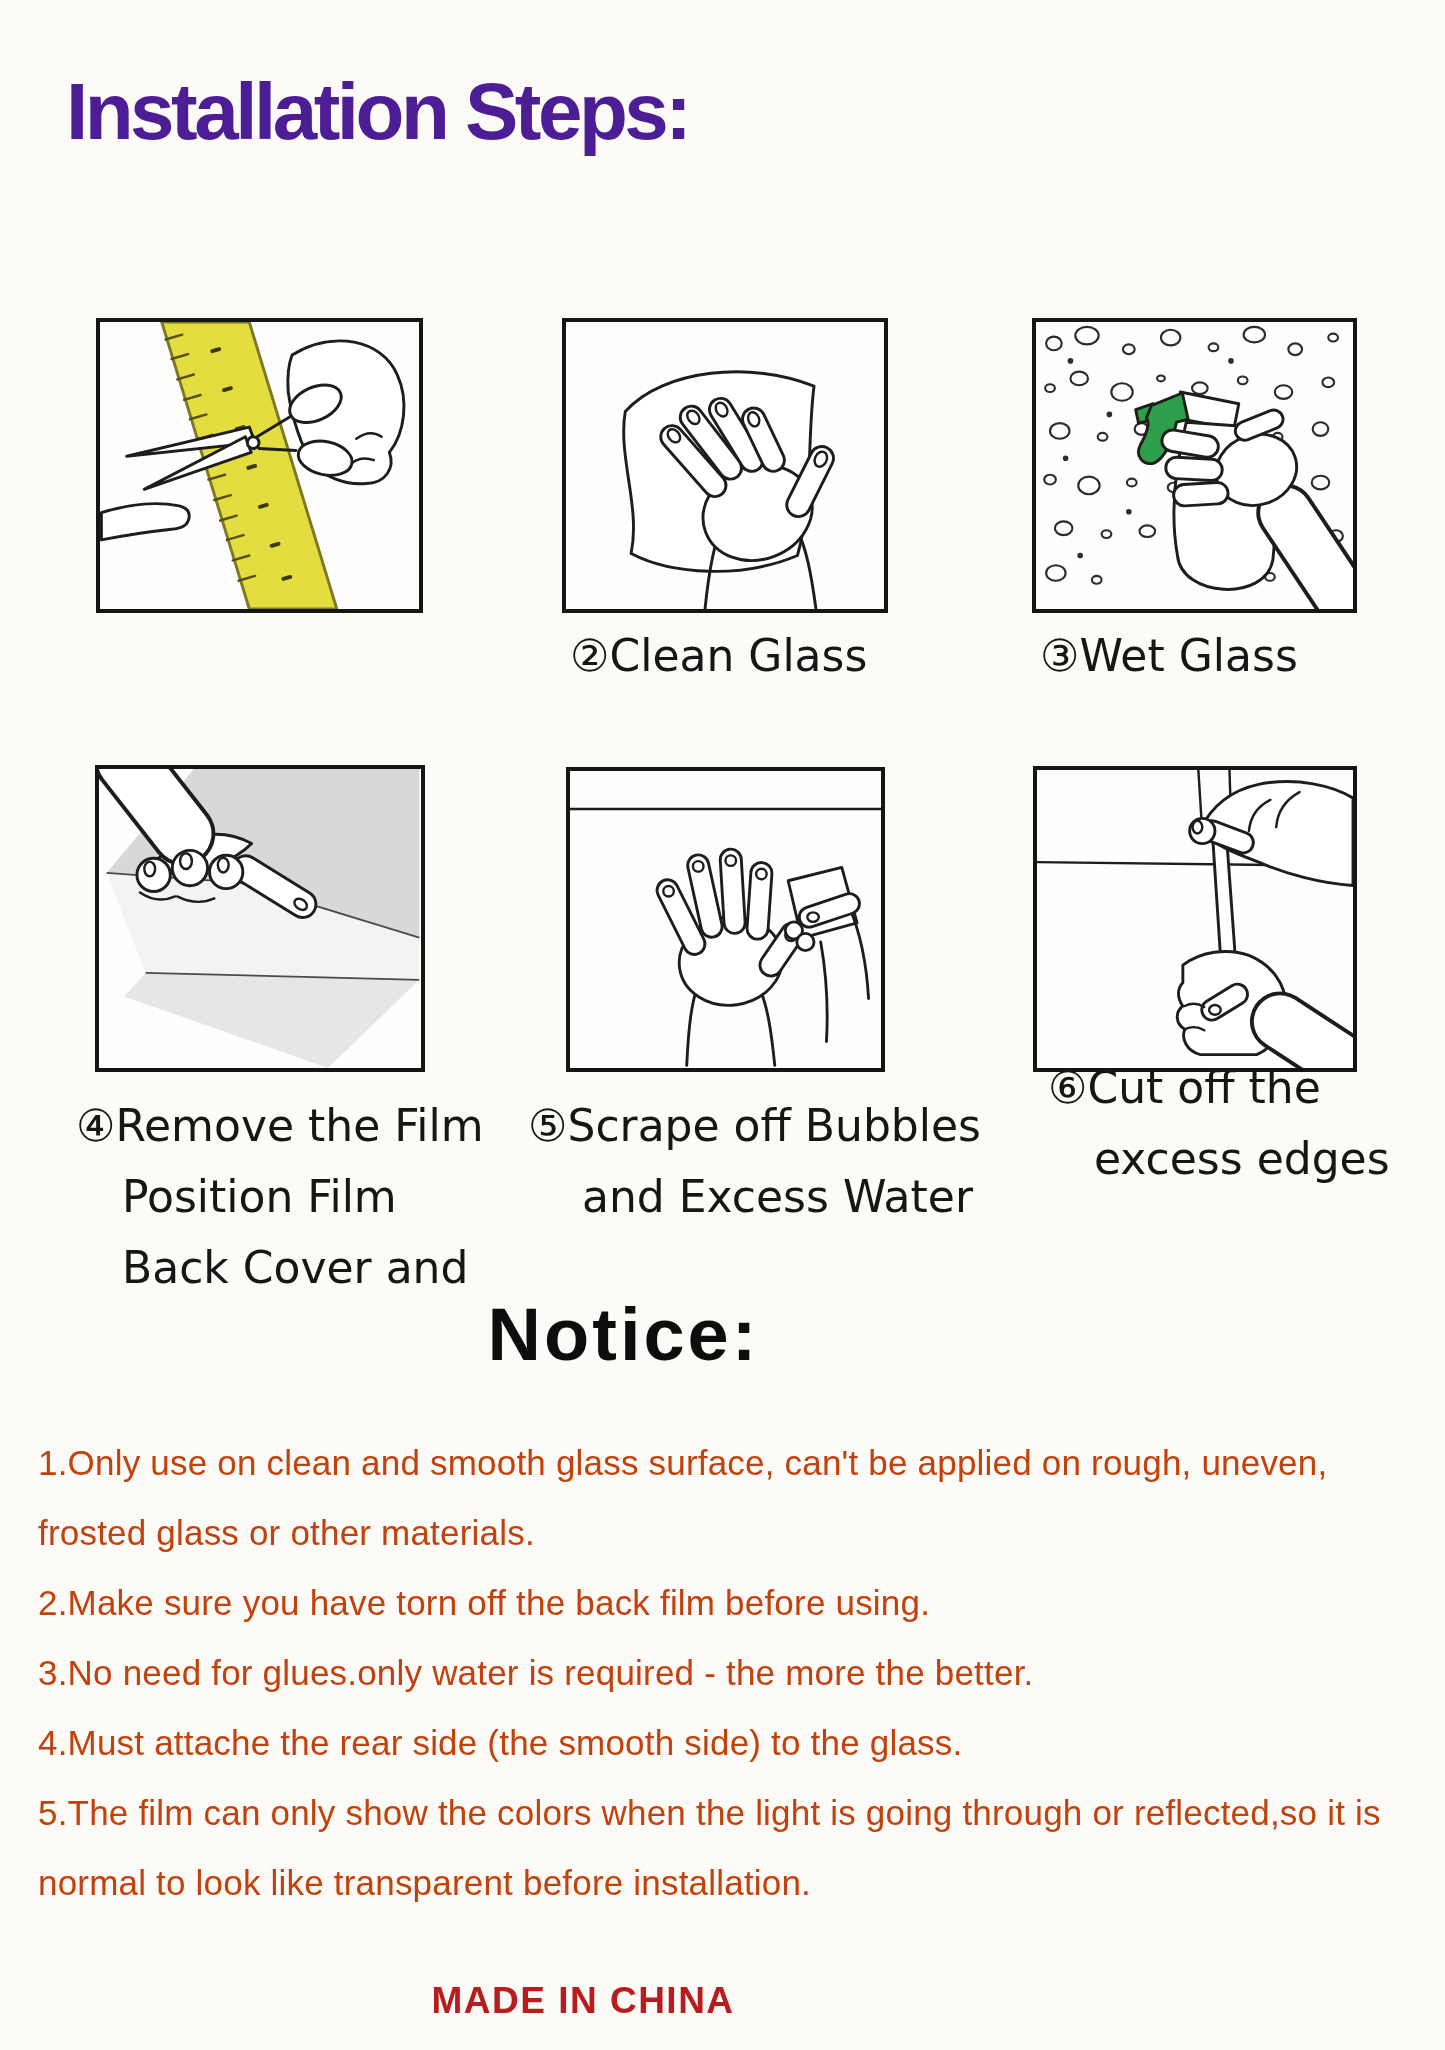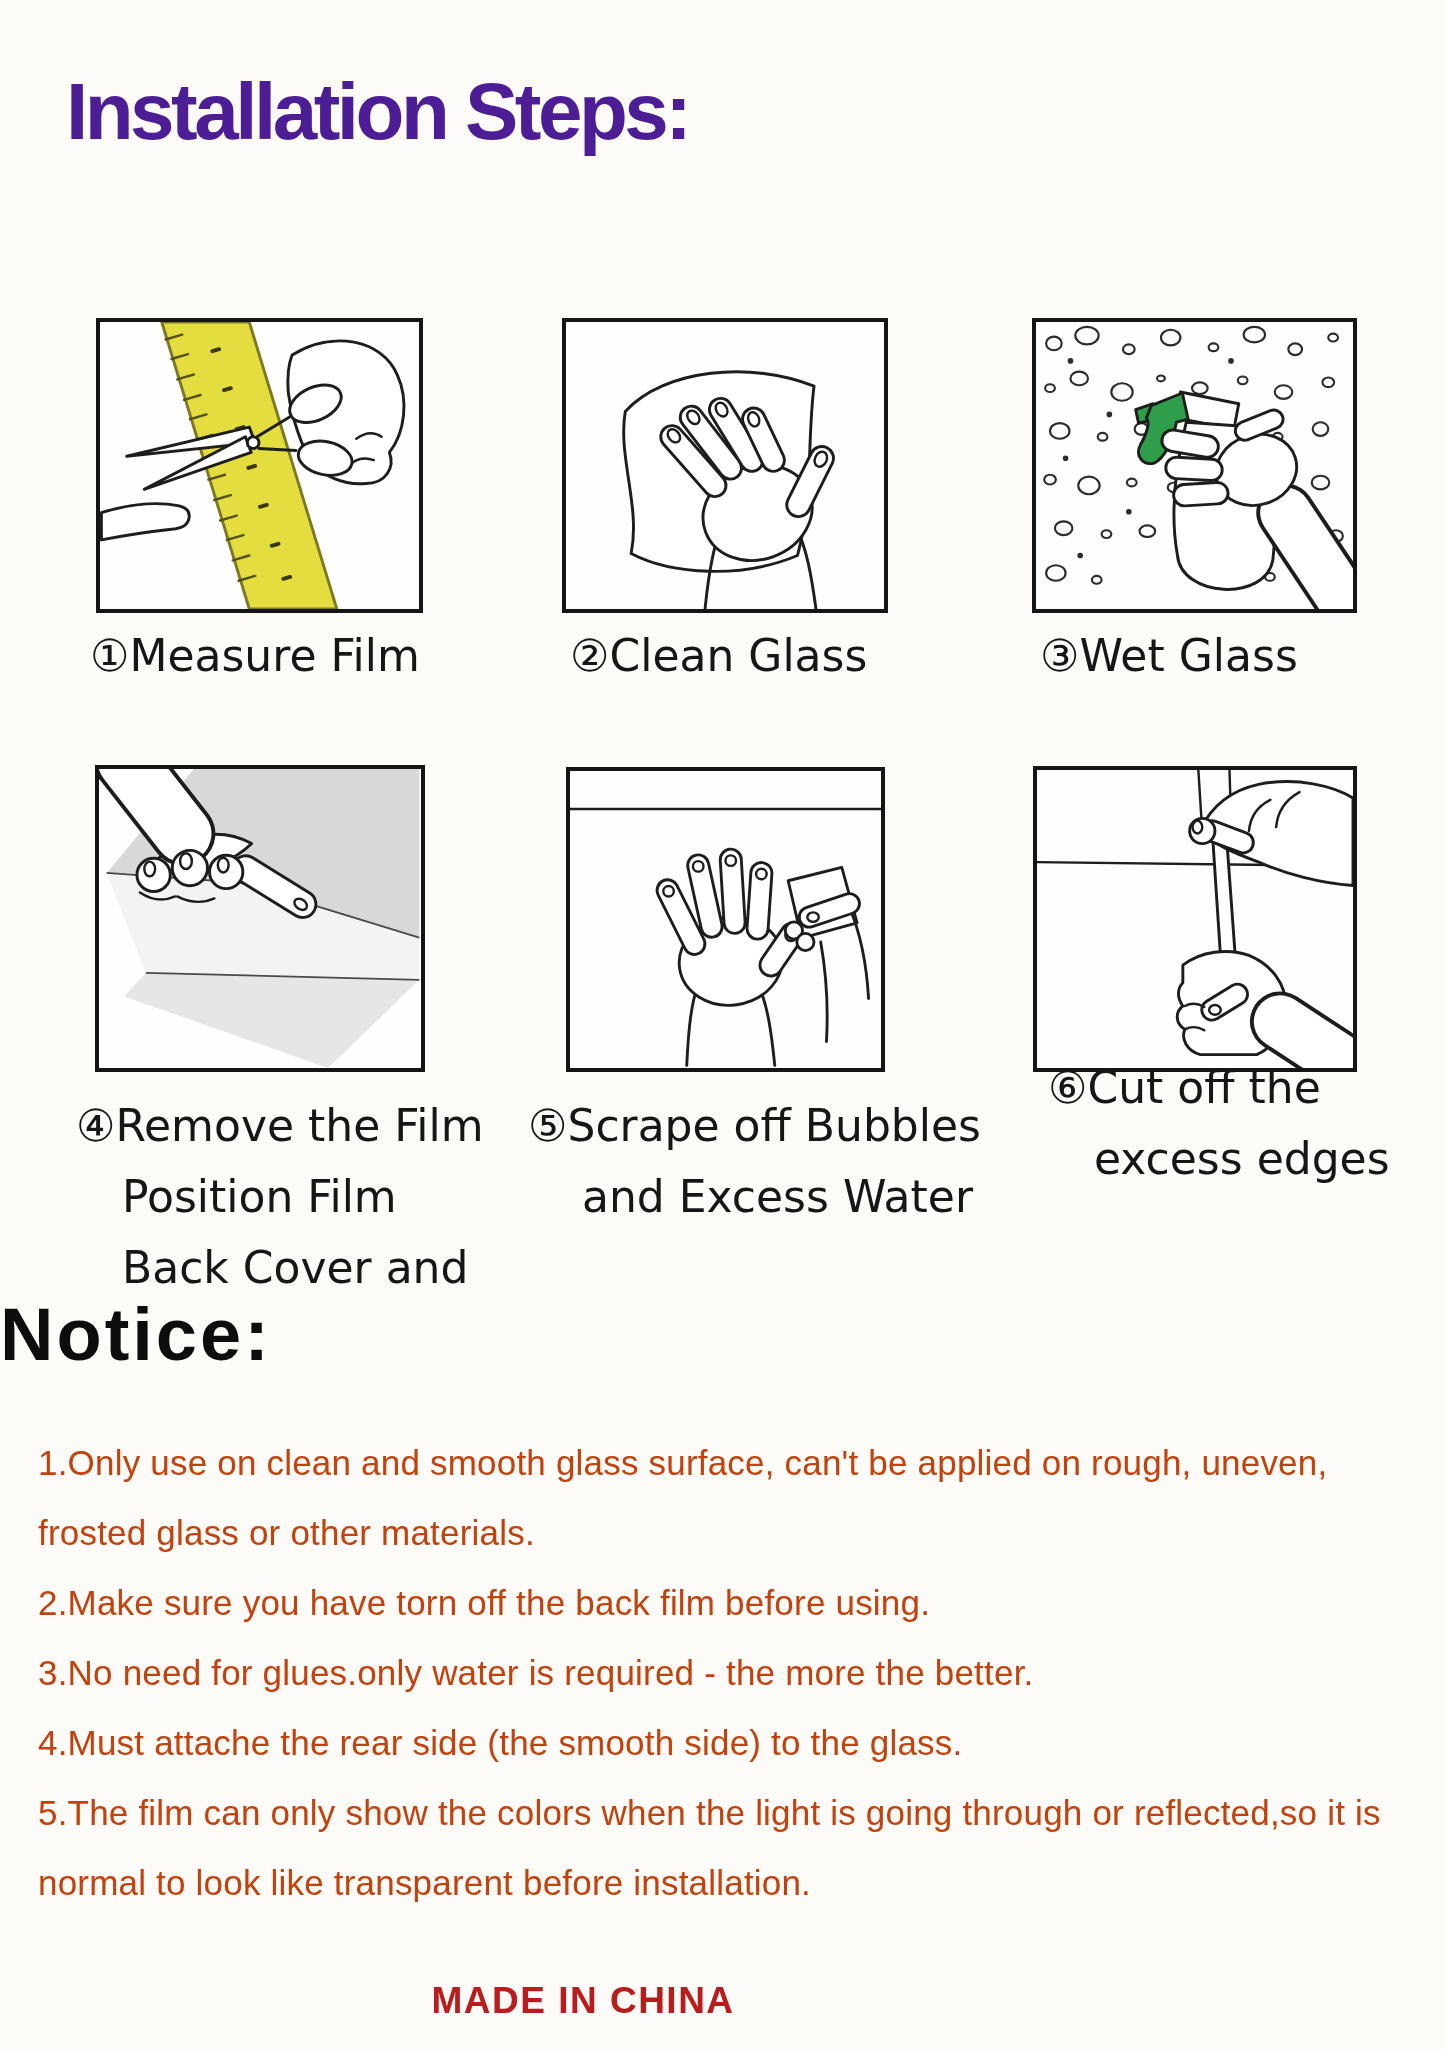--- a/index.html
+++ b/index.html
@@ -23,21 +23,21 @@
   .box svg { width:100%; height:100%; display:block; }
   .caption {
     position:absolute;
     font-family:"DejaVu Sans","Liberation Sans",sans-serif;
     font-size:44px; color:#161616; line-height:71px; white-space:nowrap;
   }
   .caption div { height:71px; }
   .caption .cont { margin-left:46px; }
   .notice-title {
     position:absolute; left:0; width:1247px; top:1292px;
-    font-size:74px; font-weight:700; letter-spacing:3px; color:#0d0d0d;
+    text-align:center; font-size:74px; font-weight:700; letter-spacing:3px; color:#0d0d0d;
   }
   .notices {
     position:absolute; left:38px; top:1428px; width:1400px;
     font-size:35px; line-height:70px; color:#c2410c; letter-spacing:0.2px;
   }
   .notices div { height:70px; white-space:nowrap; }
   .made-in {
     position:absolute; left:0; width:1166px; top:1980px;
     text-align:center; font-size:37px; font-weight:700; letter-spacing:1.5px; color:#b91c1c;
   }
@@ -238,23 +238,20 @@
         <path d="M168,60 C180,36 200,20 228,14 C268,6 305,16 325,28 L325,118 C292,116 255,106 228,94 C204,85 180,76 168,60 Z" fill="#ffffff"></path>
         <path d="M212,74 L180,62" stroke-width="24"></path>
           <path d="M212,74 L180,62" stroke="#ffffff" stroke-width="18"></path>
         <circle cx="170" cy="62" r="13" fill="#ffffff"></circle>
         <ellipse cx="165" cy="58" rx="5" ry="6.5" stroke-width="2.5"></ellipse>
         <path d="M240,30 q-20,10 -22,32 M270,22 q-22,12 -24,36" stroke-width="2.5"></path>
       </g>
     </svg>
   </div>
 
-  <div class="caption" style="left:90px;top:620px;">
-    <div>①Measure Film</div>
-  </div>
   <div class="caption" style="left:570px;top:620px;">
     <div>②Clean Glass</div>
   </div>
   <div class="caption" style="left:1040px;top:620px;">
     <div>③Wet Glass</div>
   </div>
 
   <div class="caption" style="left:76px;top:1090px;">
     <div>④Remove the Film</div>
     <div class="cont">Position Film</div>

